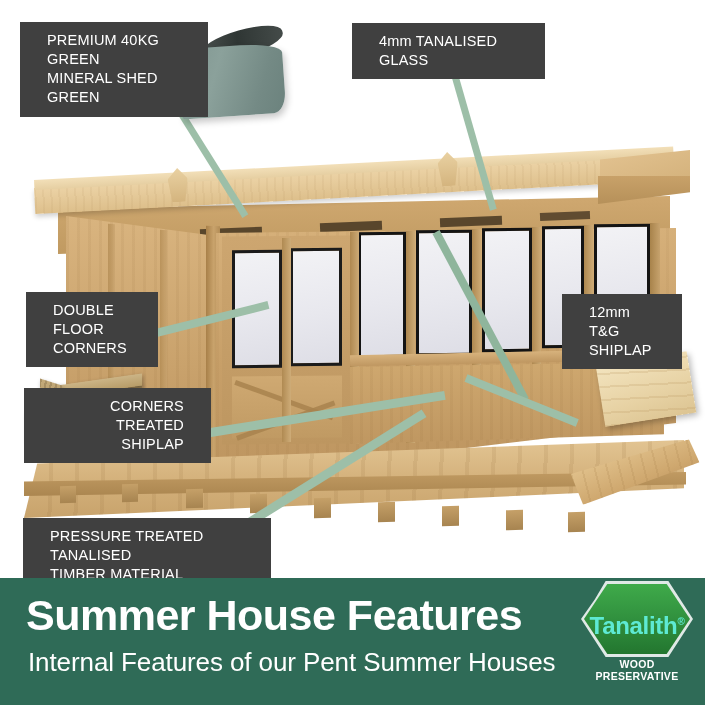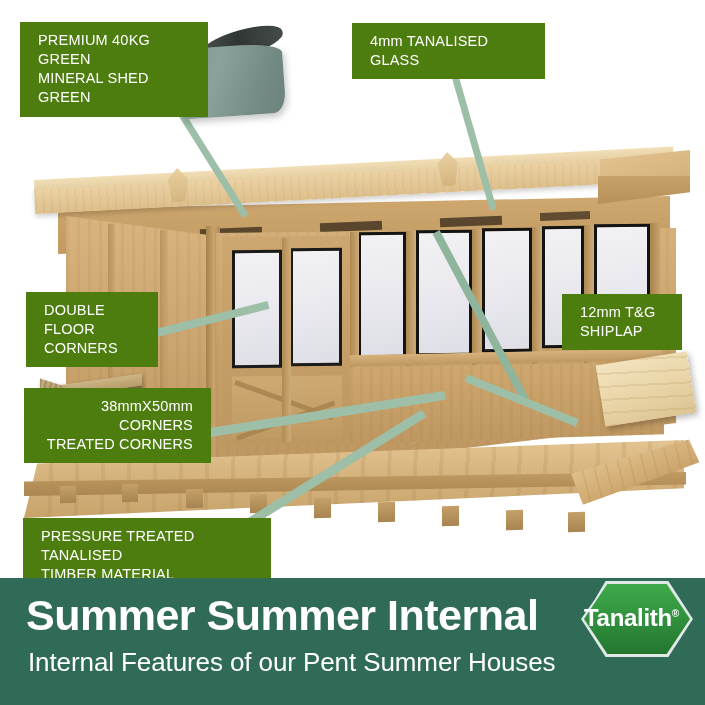--- a/index.html
+++ b/index.html
@@ -16,22 +16,22 @@
       repeating-linear-gradient(90deg, rgba(175,140,90,.10) 0 2px, rgba(255,255,255,0) 2px 8px),
       linear-gradient(180deg,#ecd3a6 0%,#ddbf8b 100%);}
 
   .glass{background:linear-gradient(170deg,#f2f2f5 0%,#e8e8ee 55%,#dedee6 100%);}
 
   
   .ptr{position:absolute;background:#9dbfa8;transform-origin:0 50%;}
   .ptr.dark{background:#8fb59c;}
 
   
-  .callout{position:absolute;background:#4d7c0f;color:#fff;
-           padding:9px 18px;box-sizing:border-box;
+  .callout{position:absolute;background:#404040;color:#fff;
+           padding:9px 27px;box-sizing:border-box;
            font-size:14.5px;line-height:1.32;letter-spacing:.2px;}
   .callout.right{text-align:right;}
 
   
   .sample{position:absolute;}
 
   
   .felt-sheet{position:absolute;
       background:linear-gradient(110deg,#7e948f 0%,#8ba19b 35%,#748a85 75%,#6b827d 100%);
       border-radius:2px 40% 12% 4%/2px 14% 30% 4%;
@@ -61,22 +61,22 @@
   
   #tanalith{position:absolute;left:578px;top:4px;width:118px;height:100px;}
   .hexwrap{position:absolute;left:6px;top:2px;width:106px;height:70px;}
   .hex{position:absolute;inset:0;
       background:linear-gradient(180deg,#3faa4a 0%,#2f8e3d 55%,#23762f 100%);
       clip-path:polygon(22% 0%,78% 0%,100% 50%,78% 100%,22% 100%,0% 50%);}
   .hex-border{position:absolute;inset:-3px;
       background:#ffffff;opacity:.85;
       clip-path:polygon(22% 0%,78% 0%,100% 50%,78% 100%,22% 100%,0% 50%,
                         0% 50%,22% 4%,76% 4%,96% 50%,76% 96%,22% 96%,2% 50%);}
-  #tanalith-word{position:absolute;left:0;top:20px;width:106px;text-align:left;
-      color:#ffffff;font-size:24px;font-weight:700;letter-spacing:-.3px;}
+  #tanalith-word{position:absolute;left:0;top:28px;width:106px;text-align:center;
+      color:#5eead4;font-size:24px;font-weight:700;letter-spacing:-.3px;}
   #tanalith-word sup{font-size:10px;vertical-align:super;}
   #tanalith-sub{position:absolute;left:0;top:76px;width:118px;text-align:center;
       color:#fff;font-size:10.5px;font-weight:700;letter-spacing:.3px;}
 </style>
 </head>
 <body>
 
 <div id="stage">
 
   <div id="illustration">
@@ -262,46 +262,46 @@
     <div class="callout" style="left:352px;top:23px;width:193px;">
       <div>4mm TANALISED GLASS</div>
     </div>
 
     <div class="callout" style="left:26px;top:292px;width:132px;">
       <div>DOUBLE FLOOR</div>
       <div>CORNERS</div>
     </div>
 
     <div class="callout right" style="left:24px;top:388px;width:187px;">
-      <div>38mmX50mm</div>
       <div>CORNERS</div>
-      <div>TREATED CORNERS</div>
+      <div>TREATED SHIPLAP</div>
     </div>
 
     <div class="callout" style="left:562px;top:294px;width:120px;">
       <div>12mm T&amp;G</div>
       <div>SHIPLAP</div>
     </div>
 
     <div class="callout" style="left:23px;top:518px;width:248px;">
       <div>PRESSURE TREATED TANALISED</div>
       <div>TIMBER MATERIAL THROUGHOUT.</div>
     </div>
 
 
   </div>
 
   <div id="footer">
-    <div id="footer-title">Summer Summer Internal</div>
+    <div id="footer-title">Summer House Features</div>
     <div id="footer-sub">Internal Features of our Pent Summer Houses</div>
 
     <div id="tanalith">
       <div class="hexwrap">
         <div class="hex-border"></div>
         <div class="hex"></div>
         <div id="tanalith-word">
           <span>Tanalith</span><sup>®</sup>
         </div>
       </div>
+      <div id="tanalith-sub">WOOD PRESERVATIVE</div>
     </div>
   </div>
 
 </div>
 
 </body></html>

